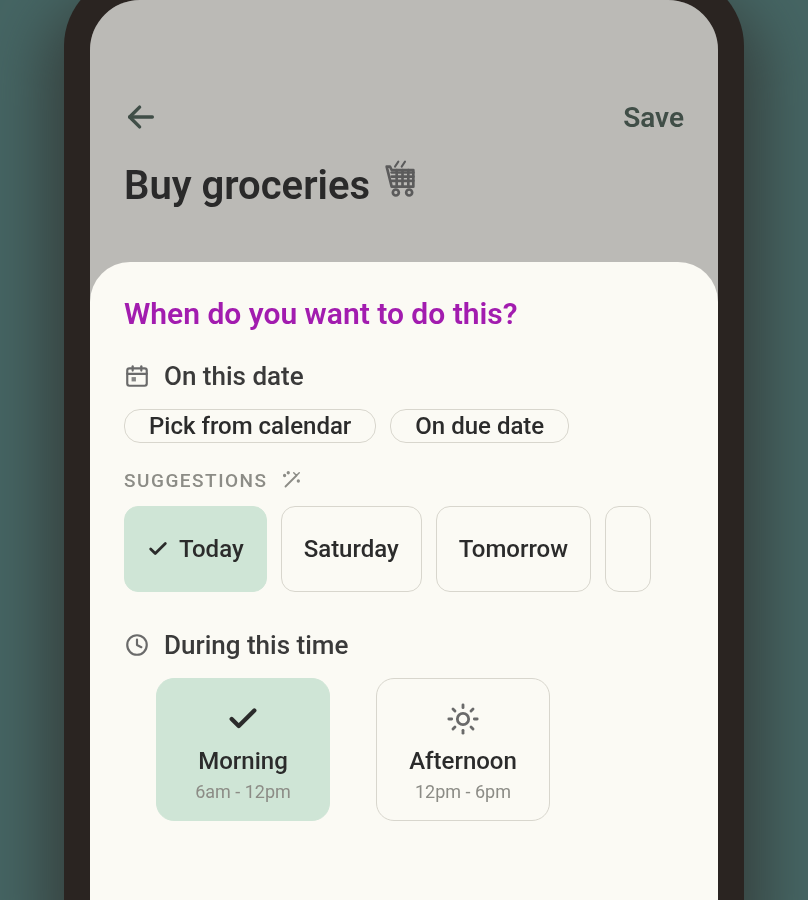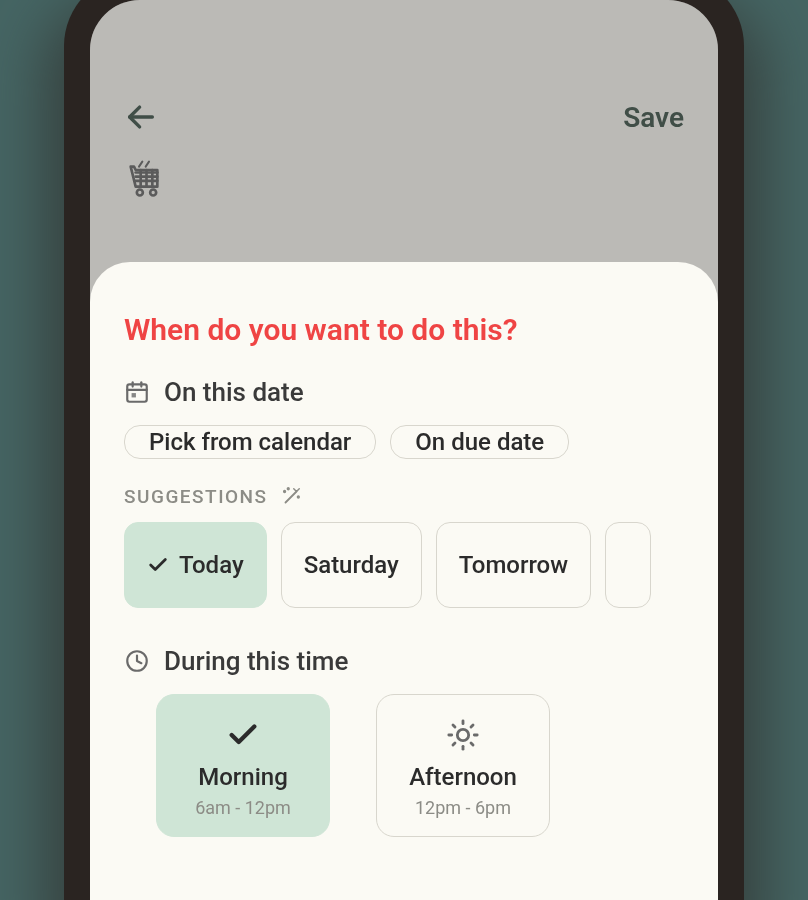--- a/index.html
+++ b/index.html
@@ -88,24 +88,23 @@
     background: #fbfaf4;
     border-top-left-radius: 40px;
     border-top-right-radius: 40px;
     z-index: 3;
     padding: 34px 0 0 34px;
     overflow: hidden;
   }
   .sheet-title {
     font-size: 30px;
     font-weight: 600;
-    color: #ef4444;
+    color: #a21caf;
     margin-bottom: 30px;
     padding-right: 34px;
-    margin-top: 16px;
   }
   .section-header {
     display: flex;
     align-items: center;
     gap: 14px;
     margin-bottom: 18px;
     color: #3a3a3a;
     text-align: center;
   }
   .section-header .icon-wrap { color: #6a6a6a; display:flex; }
@@ -222,20 +221,21 @@
         <div class="back-btn">
           <svg width="34" height="34" viewBox="0 0 24 24" fill="none" stroke="currentColor" stroke-width="2.4" stroke-linecap="round" stroke-linejoin="round">
               <line x1="20" y1="12" x2="4" y2="12"></line>
               <polyline points="11 5 4 12 11 19"></polyline>
             </svg>
         </div>
         <div class="save-btn">Save</div>
       </div>
 
       <div class="task-title">
+        <span>Buy groceries</span>
         <span class="cart-icon">
           <svg width="40" height="40" viewBox="0 0 24 24" fill="none" stroke="currentColor" stroke-width="1.6" stroke-linecap="round" stroke-linejoin="round">
             <path d="M4 4h2l1 2h13v10H7z"></path>
             <line x1="7" y1="7.5" x2="20" y2="7.5"></line>
             <line x1="7" y1="10" x2="20" y2="10"></line>
             <line x1="7" y1="12.5" x2="20" y2="12.5"></line>
             <line x1="10" y1="6" x2="10" y2="16"></line>
             <line x1="13.5" y1="6" x2="13.5" y2="16"></line>
             <line x1="17" y1="6" x2="17" y2="16"></line>
             <circle cx="9.5" cy="19.5" r="1.8"></circle>

